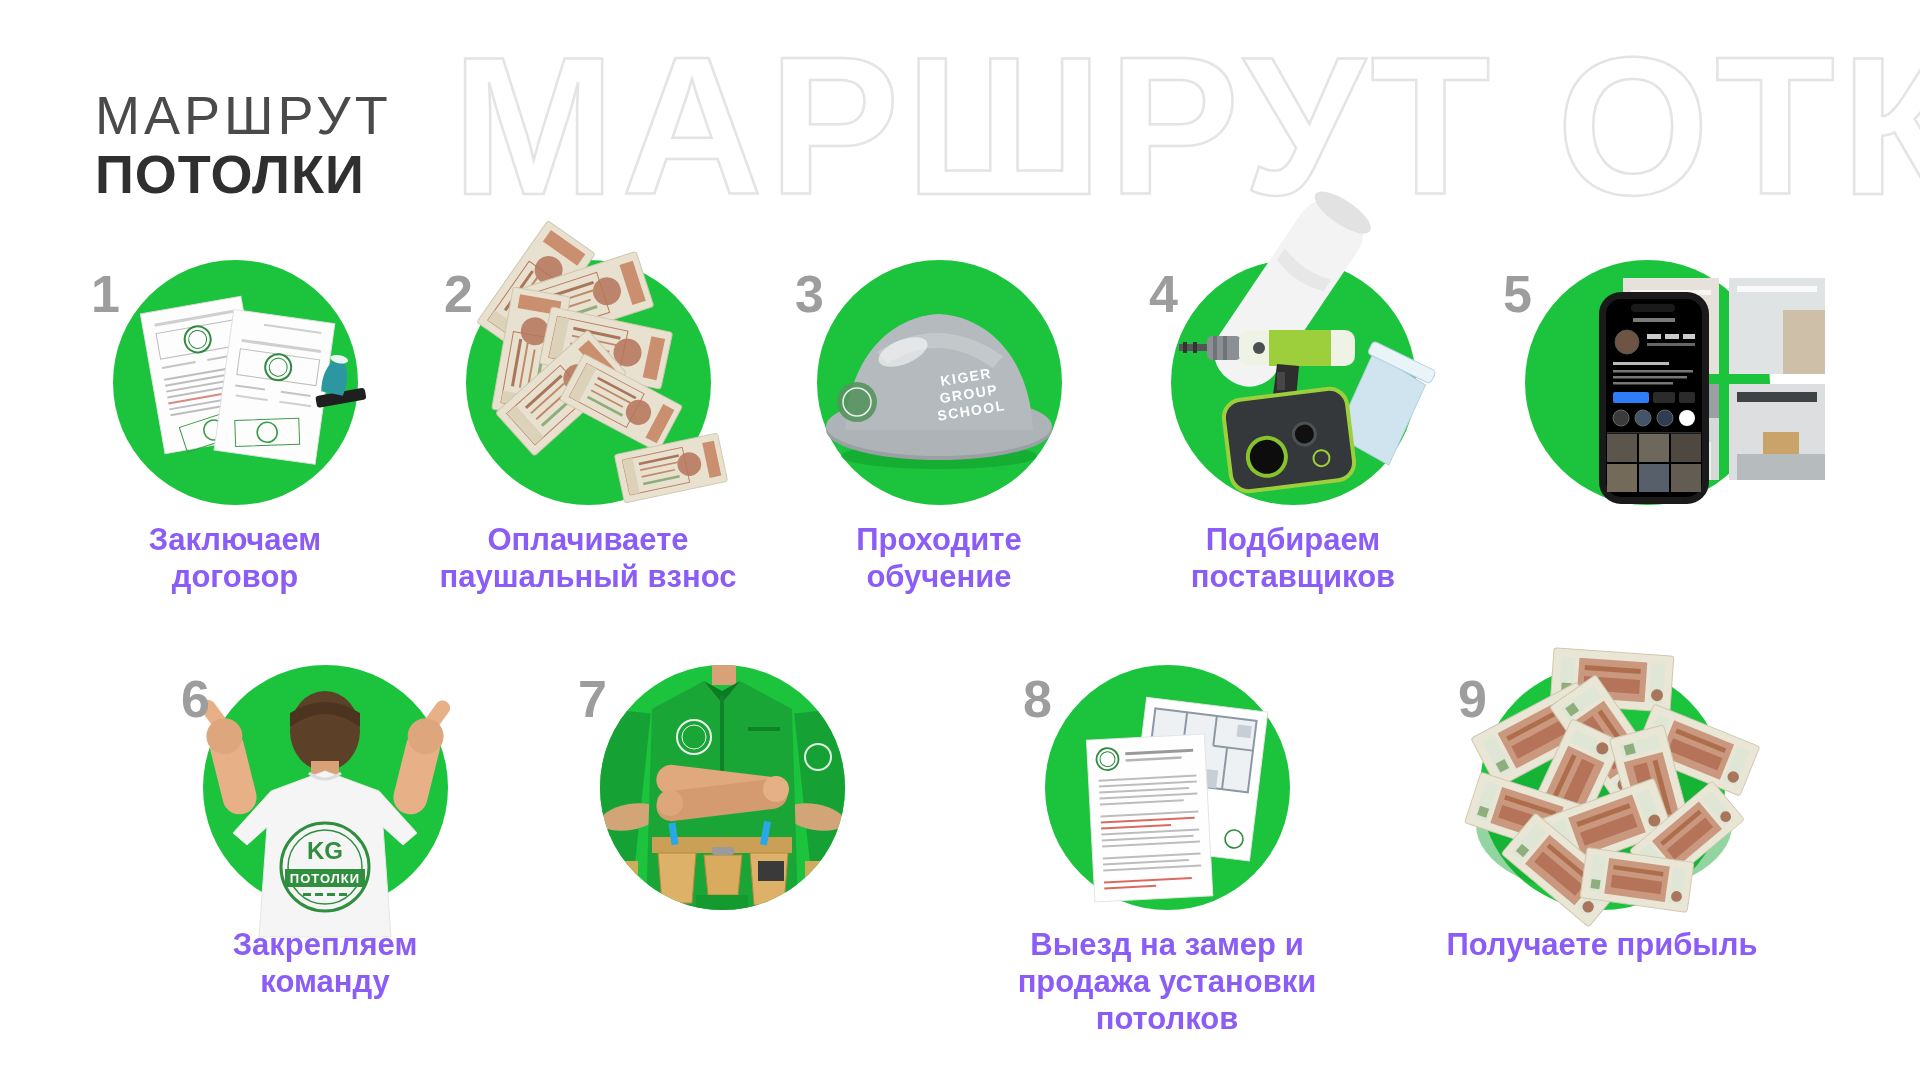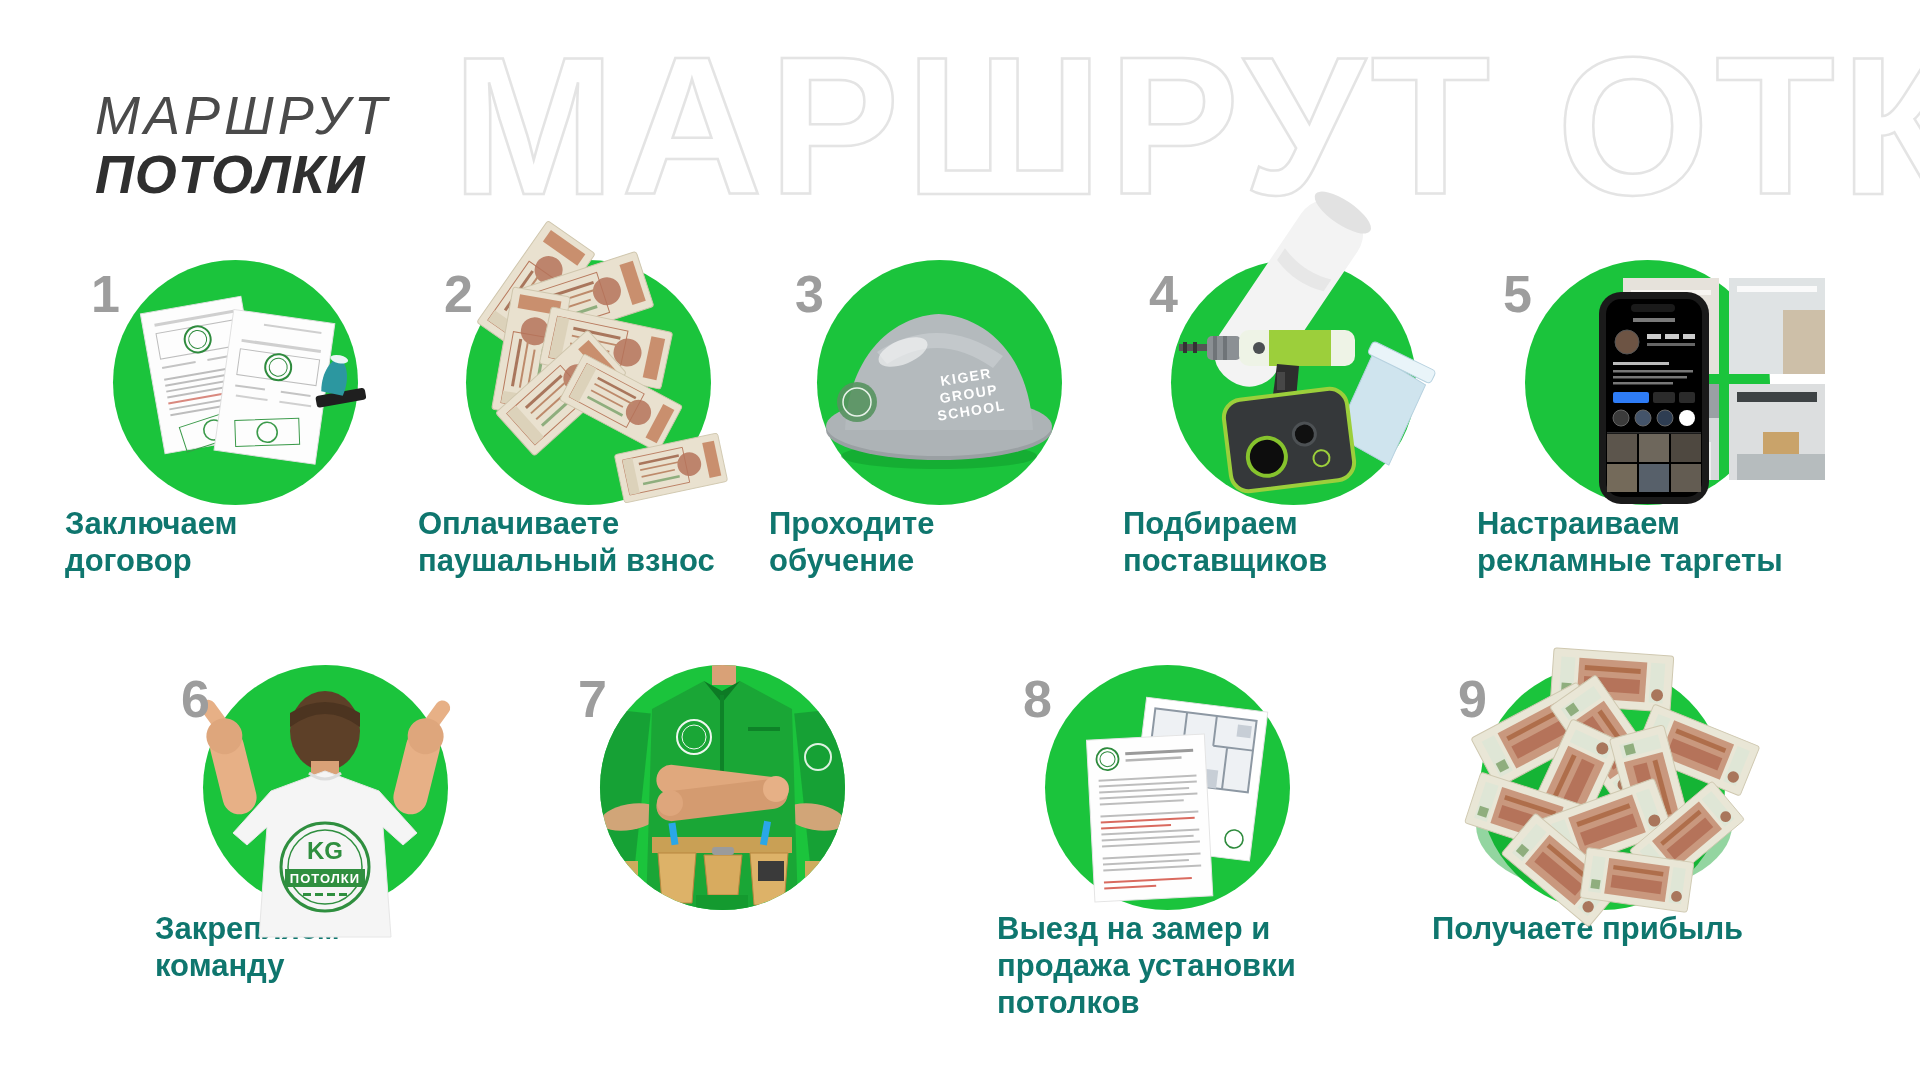--- a/index.html
+++ b/index.html
@@ -2,21 +2,21 @@
 <html><head>
 <meta charset="utf-8">
 <style>
   html,body{margin:0;padding:0;background:#ffffff;}
   .slide{
     position:relative;width:1920px;height:1080px;margin:0 auto;
     background:#ffffff;overflow:hidden;
     font-family:"Liberation Sans", sans-serif;color:#383838;
   }
   
-  .title{position:absolute;left:95px;top:86px;line-height:1.1;z-index:3;font-style:italic;}
+  .title{position:absolute;left:95px;top:86px;line-height:1.1;z-index:3;}
   .title .l1{font-size:54px;font-weight:400;letter-spacing:4px;color:#4a4a4a;}
   .title .l2{font-size:54px;font-weight:800;letter-spacing:1px;color:#2f2f2f;}
   .watermark{
     position:absolute;left:452px;top:14px;z-index:1;white-space:nowrap;
     font-size:196px;font-weight:700;letter-spacing:6px;
     color:transparent;-webkit-text-stroke:2.5px #e4e4e4;
   }
   
   .step{position:absolute;width:340px;z-index:2;}
   .r1{top:260px;} .r2{top:665px;}
@@ -26,22 +26,22 @@
     position:absolute;left:26px;top:8px;z-index:4;
     font-size:52px;font-weight:800;color:#9d9d9d;line-height:1;
   }
   .circle{
     position:relative;width:245px;height:245px;margin:0 auto;border-radius:50%;
     background:#1bc43c;
   }
   .circle svg{position:absolute;overflow:visible;}
   .clip{position:absolute;inset:0;border-radius:50%;overflow:hidden;}
   .caption{
-    white-space:pre-line;
-    font-size:31px;font-weight:700;line-height:1.2;color:#0f766e;
+    margin-top:16px;text-align:center;white-space:pre-line;
+    font-size:31px;font-weight:700;line-height:1.2;color:#8b5cf6;
   }
 </style>
 </head>
 <body>
 
 <div class="slide">
 
   <div class="watermark">МАРШРУТ ОТКРЫТИЯ</div>
 
   <div class="title">
@@ -239,22 +239,20 @@
               <rect x="138" y="188" width="30" height="28" fill="#6e675c"></rect>
               <rect x="170" y="188" width="30" height="28" fill="#4e4840"></rect>
             <rect x="106" y="218" width="30" height="28" fill="#746a5a"></rect>
               <rect x="138" y="218" width="30" height="28" fill="#57606a"></rect>
               <rect x="170" y="218" width="30" height="28" fill="#635c52"></rect>
           </g>
           <rect x="106" y="186" width="94" height="1.5" fill="#333"></rect>
         </g>
       </svg>
     </div>
-    <div class="caption">Настраиваем
-рекламные таргеты</div>
   </div>
 
   <div class="step r2 s6">
     <div class="num">6</div>
     <div class="circle">
       <svg width="300" height="300" style="left:-28px;top:-22px" viewBox="0 0 300 300">
         <g fill="#e7b086">
           <g transform="rotate(-14 60 140)">
             <rect x="44" y="86" width="34" height="86" rx="17"></rect>
             <rect x="50" y="52" width="15" height="42" rx="7" transform="rotate(-22 57 73)"></rect>

